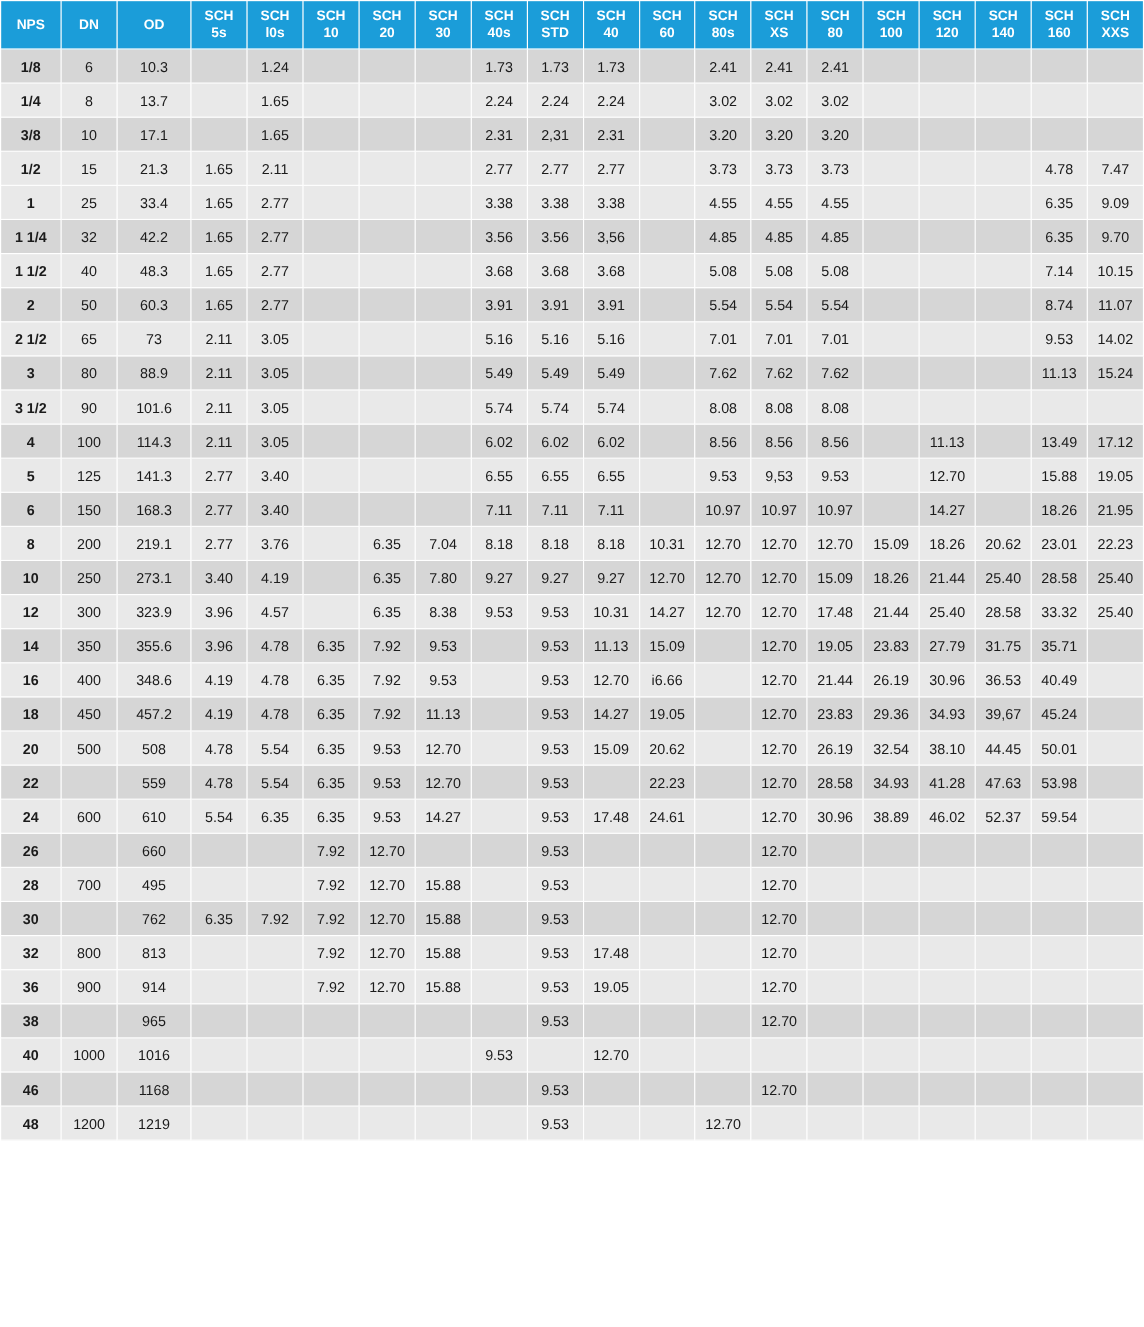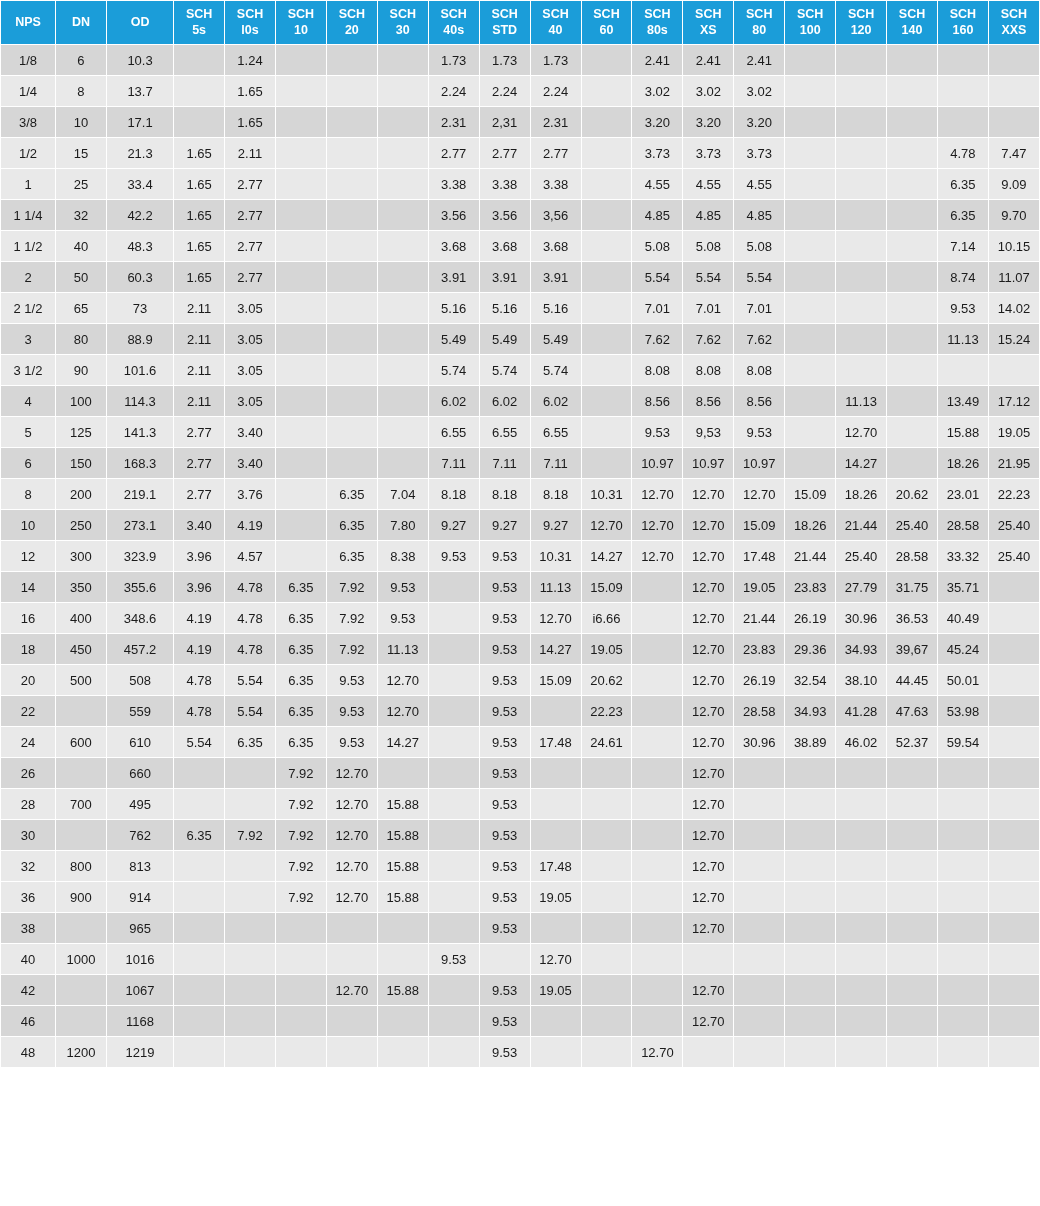--- a/index.html
+++ b/index.html
@@ -6,21 +6,21 @@
   body{font-family:"Liberation Sans", sans-serif;}
   #wrap{width:1040px;}
   table{border-collapse:collapse;width:1040px;table-layout:fixed;}
   th,td{border:1px solid #ffffff;text-align:center;vertical-align:middle;}
   thead th{background:#1b9dd9;color:#ffffff;font-weight:bold;font-size:13.5px;line-height:1.25;padding:4px 1px;}
   thead tr.sub th{font-size:12.5px;font-weight:bold;padding:6px 1px;}
   thead th.grp{font-size:14px;}
   tbody td{font-size:13px;color:#1b1b1b;height:30px;padding:0 1px;}
   tbody tr.odd td{background:#d6d6d6;}
   tbody tr.even td{background:#e9e9e9;}
-  tbody td.nps{font-weight:normal;}
+  tbody td.nps{font-weight:bold;}
   col.c0{width:54px}
   col.c1{width:50px}
   col.c2{width:66px}
   col.sch{width:50px}
 </style>
 </head>
 <body>
 
 <div id="wrap">
 <table>
@@ -725,42 +725,20 @@
           <td></td>
           <td></td>
           <td></td>
           <td></td>
           <td></td>
           <td></td>
           <td></td>
           <td></td>
         </tr>
         <tr class="odd">
-          <td class="nps">42</td>
-          <td></td>
-          <td>1067</td>
-          <td></td>
-          <td></td>
-          <td></td>
-          <td>12.70</td>
-          <td>15.88</td>
-          <td></td>
-          <td>9.53</td>
-          <td>19.05</td>
-          <td></td>
-          <td></td>
-          <td>12.70</td>
-          <td></td>
-          <td></td>
-          <td></td>
-          <td></td>
-          <td></td>
-          <td></td>
-        </tr>
-        <tr class="odd">
           <td class="nps">46</td>
           <td></td>
           <td>1168</td>
           <td></td>
           <td></td>
           <td></td>
           <td></td>
           <td></td>
           <td></td>
           <td>9.53</td>

